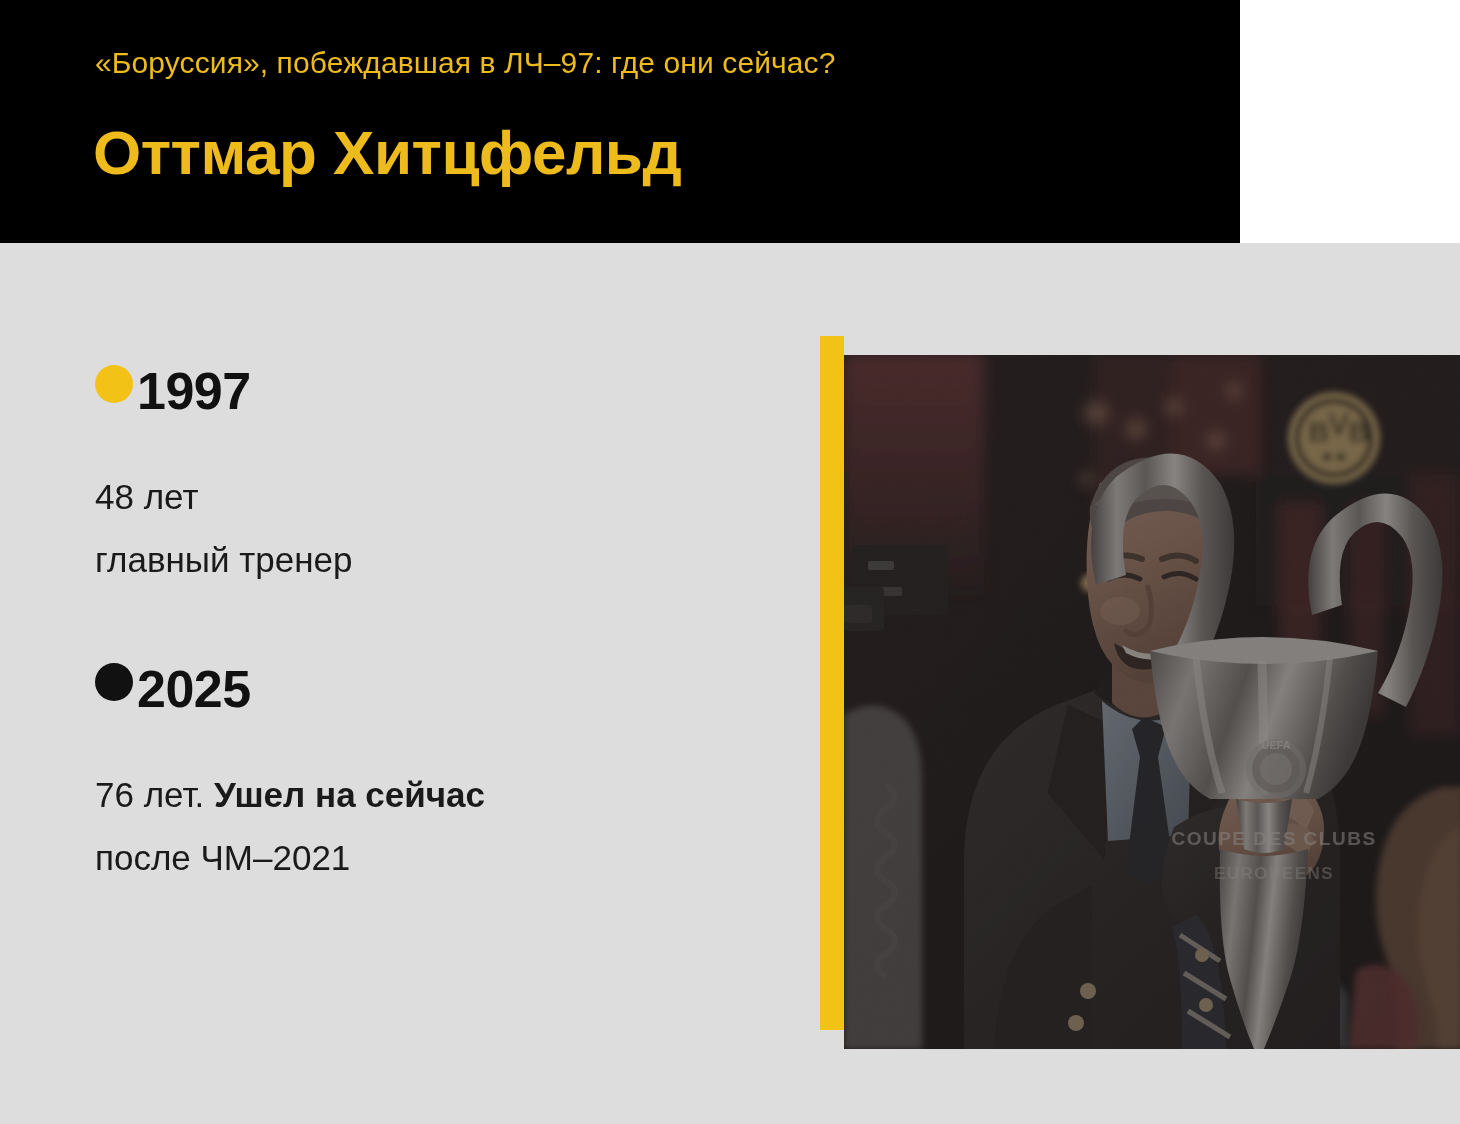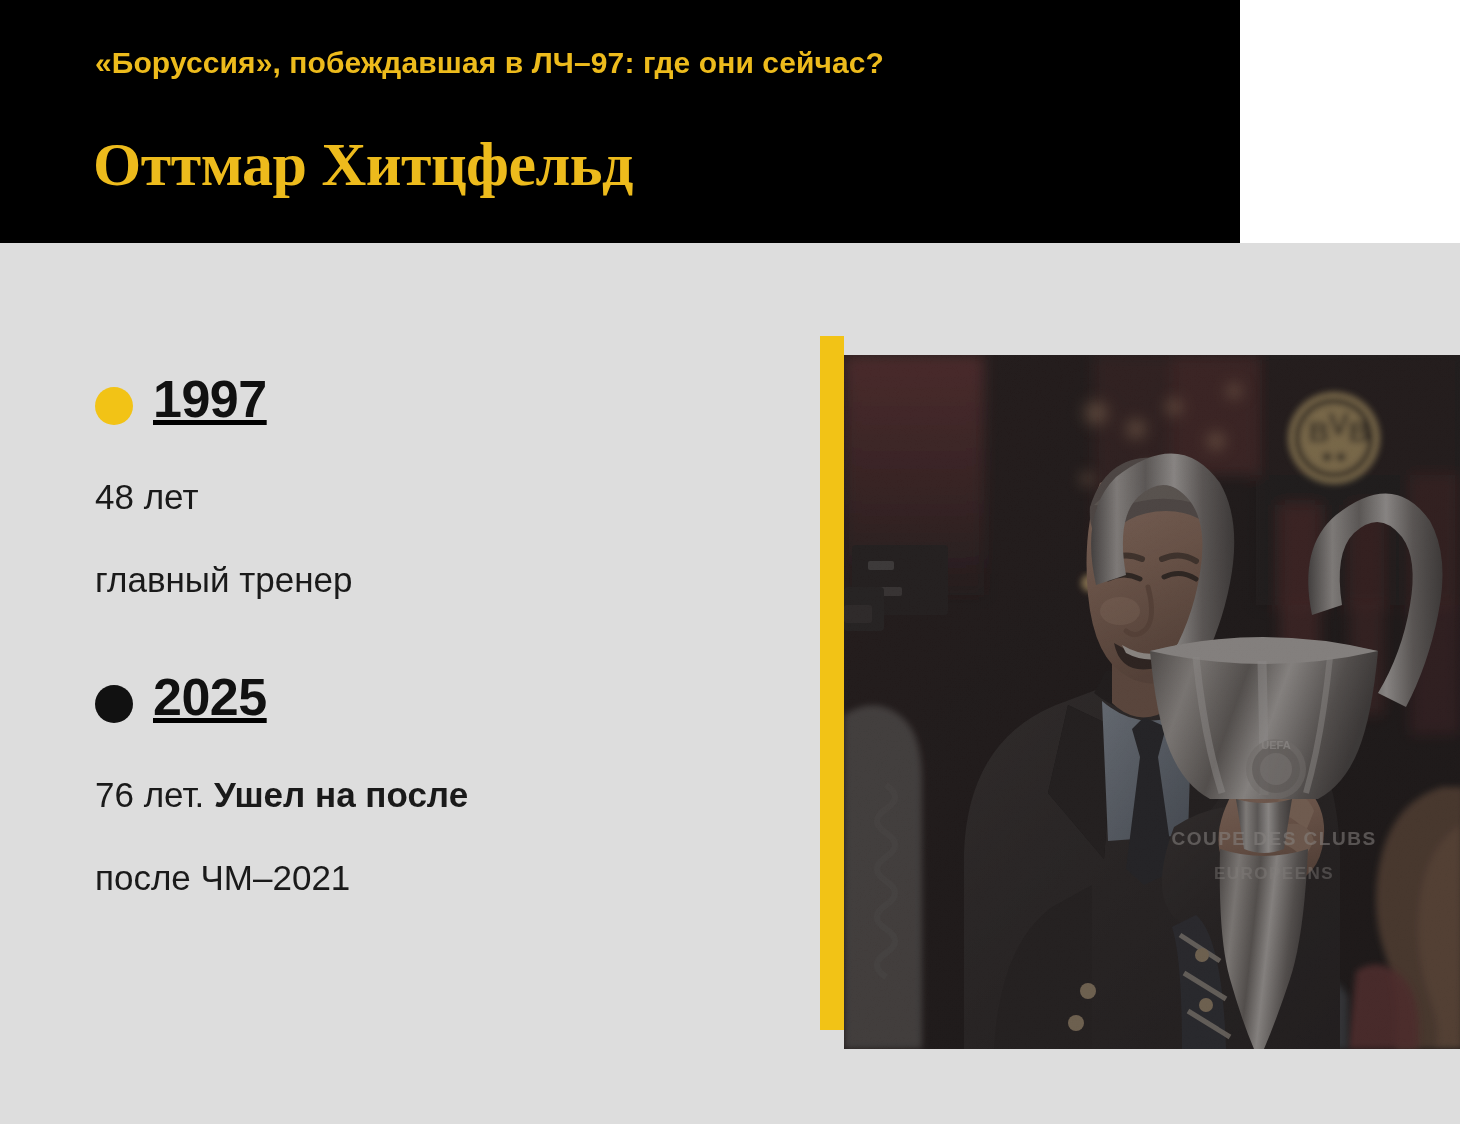--- a/index.html
+++ b/index.html
@@ -37,37 +37,36 @@
     height: 243px;
     background: #000000;
   }
   .kicker {
     position: absolute;
     left: 95px;
     top: 45px;
     width: 1100px;
     color: #edbb1c;
     font-size: 30px;
-    font-weight: 700;
+    font-weight: 400;
     letter-spacing: 0.1px;
     line-height: 1.2;
     white-space: nowrap;
   }
   .headline {
     position: absolute;
     left: 93px;
-    top: 132px;
+    top: 120px;
     width: 1120px;
     color: #edbb1c;
     font-size: 62px;
     font-weight: 700;
     line-height: 1.05;
     letter-spacing: -0.5px;
     white-space: nowrap;
-    font-family: Liberation Serif, serif;
   }
 
   
   .logo-panel {
     position: absolute;
     left: 1240px;
     top: 0;
     width: 220px;
     height: 243px;
     background: #ffffff;
@@ -85,24 +84,23 @@
   .block {
     position: absolute;
     left: 95px;
     width: 660px;
   }
   .block-1997 { top: 122px; }
   .block-2025 { top: 420px; }
 
   .year-row {
     display: flex;
-    align-items: flex-end;
-    gap: 20px;
+    align-items: flex-start;
+    gap: 4px;
     height: 60px;
-    text-decoration: underline;
   }
   .dot {
     width: 38px;
     height: 38px;
     border-radius: 50%;
     flex: 0 0 auto;
   }
   .dot-yellow { background: #f2c316; }
   .dot-black  { background: #111111; }
 
@@ -112,21 +110,21 @@
     color: #111111;
     letter-spacing: -0.5px;
     line-height: 1;
   }
 
   .detail-line {
     font-size: 35px;
     font-weight: 400;
     color: #1a1a1a;
     line-height: 1;
-    margin-top: 48px;
+    margin-top: 28px;
     white-space: nowrap;
   }
   .detail-line.first { margin-top: 54px; }
   .detail-line b { font-weight: 700; }
 
   
   .photo-wrap {
     position: absolute;
     left: 820px;
     top: 336px;
@@ -179,21 +177,21 @@
       </div>
       <div class="detail-line first">48 лет</div>
       <div class="detail-line">главный тренер</div>
     </div>
 
     <div class="block block-2025">
       <div class="year-row">
         <span class="dot dot-black"></span>
         <span class="year">2025</span>
       </div>
-      <div class="detail-line first"><span>76 лет. </span><b>Ушел на после</b></div>
+      <div class="detail-line first"><span>76 лет. </span><b>Ушел на сейчас</b></div>
       <div class="detail-line">после ЧМ–2021</div>
     </div>
 
   </div>
 
   <div class="photo-wrap">
     <div class="photo-accent"></div>
     <div class="photo">
       <svg width="616" height="694" viewBox="0 0 616 694" aria-hidden="true">
         <defs>

